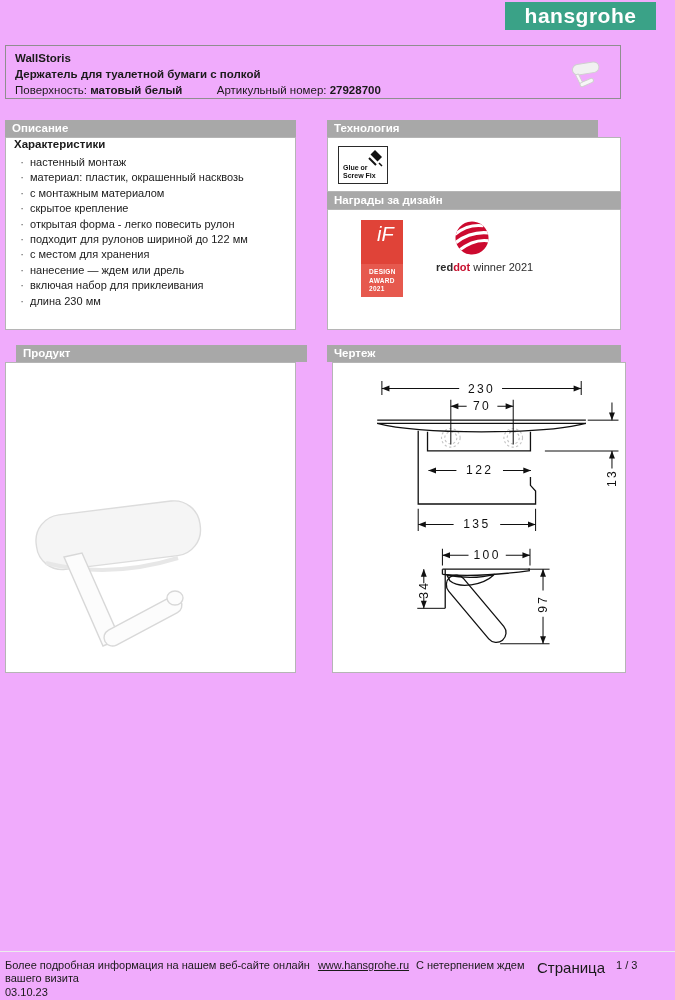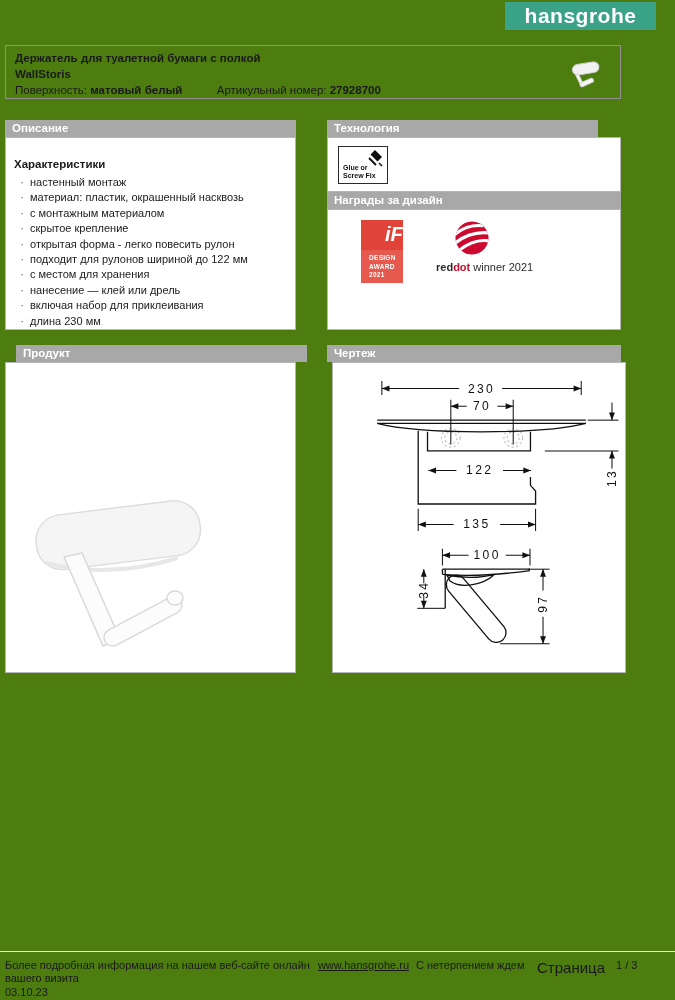--- a/index.html
+++ b/index.html
@@ -1,18 +1,18 @@
 <!DOCTYPE html>
 <html><head>
 <meta charset="utf-8">
 <style>
   * { margin:0; padding:0; box-sizing:border-box; }
   body { background:#fff; }
   .page {
-    position:relative; width:675px; height:1000px; background:#4d7c0f;
+    position:relative; width:675px; height:1000px; background:#f0abfc;
     font-family:"Liberation Sans", sans-serif; color:#1a1a1a; overflow:hidden;
   }
   .logo {
     position:absolute; top:2px; left:505px; width:151px; height:28px;
     background:#3aa287; color:#fff; font-size:21px; font-weight:bold;
     text-align:center; line-height:27px; letter-spacing:0.5px;
   }
   .header-box {
     position:absolute; left:5px; top:45px; width:616px; height:54px;
     border:1px solid #8f8f8f; padding:5px 9px; font-size:11.5px; line-height:15.8px;
@@ -22,41 +22,41 @@
   .hb-sep { display:inline-block; width:28px; }
   .hb-thumb { position:absolute; right:12px; top:7px; width:44px; height:40px; }
 
   .bar {
     position:absolute; height:17px; background:#a8a8a8; color:#fff;
     font-weight:bold; font-size:11.5px; line-height:17px; padding-left:7px;
   }
   .panel { position:absolute; border:1px solid #b5b5b5; background:#fff; }
 
   
-  .desc-content { padding:20px 10px 0 8px; }
+  .desc-content { padding:0 10px 0 8px; }
   .char-head { font-weight:bold; font-size:11.5px; margin-bottom:5px; }
   .bullet-row { display:flex; font-size:11px; line-height:15.4px; }
   .bullet-row .dot { width:16px; text-align:center; color:#555; flex:0 0 16px; }
 
   
   .glue-badge {
     position:relative; margin:8px 0 0 10px; width:50px; height:38px;
     border:1.5px solid #2a2a2a; background:#fff;
   }
   .glue-badge .txt {
     position:absolute; left:4px; bottom:3px; font-size:7px; font-weight:bold;
     line-height:8px; color:#111;
   }
   .glue-badge svg { position:absolute; top:1px; right:1px; }
 
   
   .if-badge { position:absolute; left:33px; top:10px; width:42px; }
   .if-top {
-    height:30px; background:#e04338; color:#fff; font-size:20px; font-weight:bold;
-    line-height:29px; padding-left:24px; font-style:italic;
+    height:44px; background:#e04338; color:#fff; font-size:20px; font-weight:normal;
+    line-height:29px; padding-left:16px; font-style:italic;
   }
   .if-bottom {
     height:33px; background:#e6594e; color:#fff; font-size:6.5px; font-weight:bold;
     line-height:8.5px; padding:4px 0 0 8px; letter-spacing:0.3px;
   }
   .reddot { position:absolute; left:108px; top:8px; }
   .reddot svg { display:block; margin:0 0 3px 16px; }
   .reddot-text { font-size:11px; color:#2b2b2b; }
   .reddot-text .r { font-weight:bold; color:#2b2b2b; }
   .reddot-text .d { font-weight:bold; color:#c8102e; }
@@ -76,22 +76,22 @@
 </head>
 <body>
 
 <div class="page">
 
   <div class="logo">
     <span>hansgrohe</span>
   </div>
 
   <div class="header-box">
+    <div class="b">WallStoris</div>
     <div class="b">Держатель для туалетной бумаги с полкой</div>
-    <div class="b">WallStoris</div>
     <div class="hb-line3">
       <span class="lbl">Поверхность:</span>
       <span class="b">матовый белый</span>
       <span class="hb-sep"></span>
       <span class="lbl">Артикульный номер:</span>
       <span class="b">27928700</span>
     </div>
     <svg class="hb-thumb" viewBox="0 0 44 42">
       <rect width="28" height="11" rx="5.5" transform="translate(7,13) rotate(-9)" fill="#f1f1f1" stroke="#cfcfcf" stroke-width="1"></rect>
       <path d="M11,23 L14,22 L19,32 L16,33 Z" fill="#f7f7f7" stroke="#cfcfcf" stroke-width="1"></path>
@@ -128,21 +128,21 @@
       <div class="bullet-row">
           <span class="dot">·</span>
           <span>подходит для рулонов шириной до 122 мм</span>
         </div>
       <div class="bullet-row">
           <span class="dot">·</span>
           <span>с местом для хранения</span>
         </div>
       <div class="bullet-row">
           <span class="dot">·</span>
-          <span>нанесение — клей или дрель</span>
+          <span>нанесение — ждем или дрель</span>
         </div>
       <div class="bullet-row">
           <span class="dot">·</span>
           <span>включая набор для приклеивания</span>
         </div>
       <div class="bullet-row">
           <span class="dot">·</span>
           <span>длина 230 мм</span>
         </div>
     </div>

